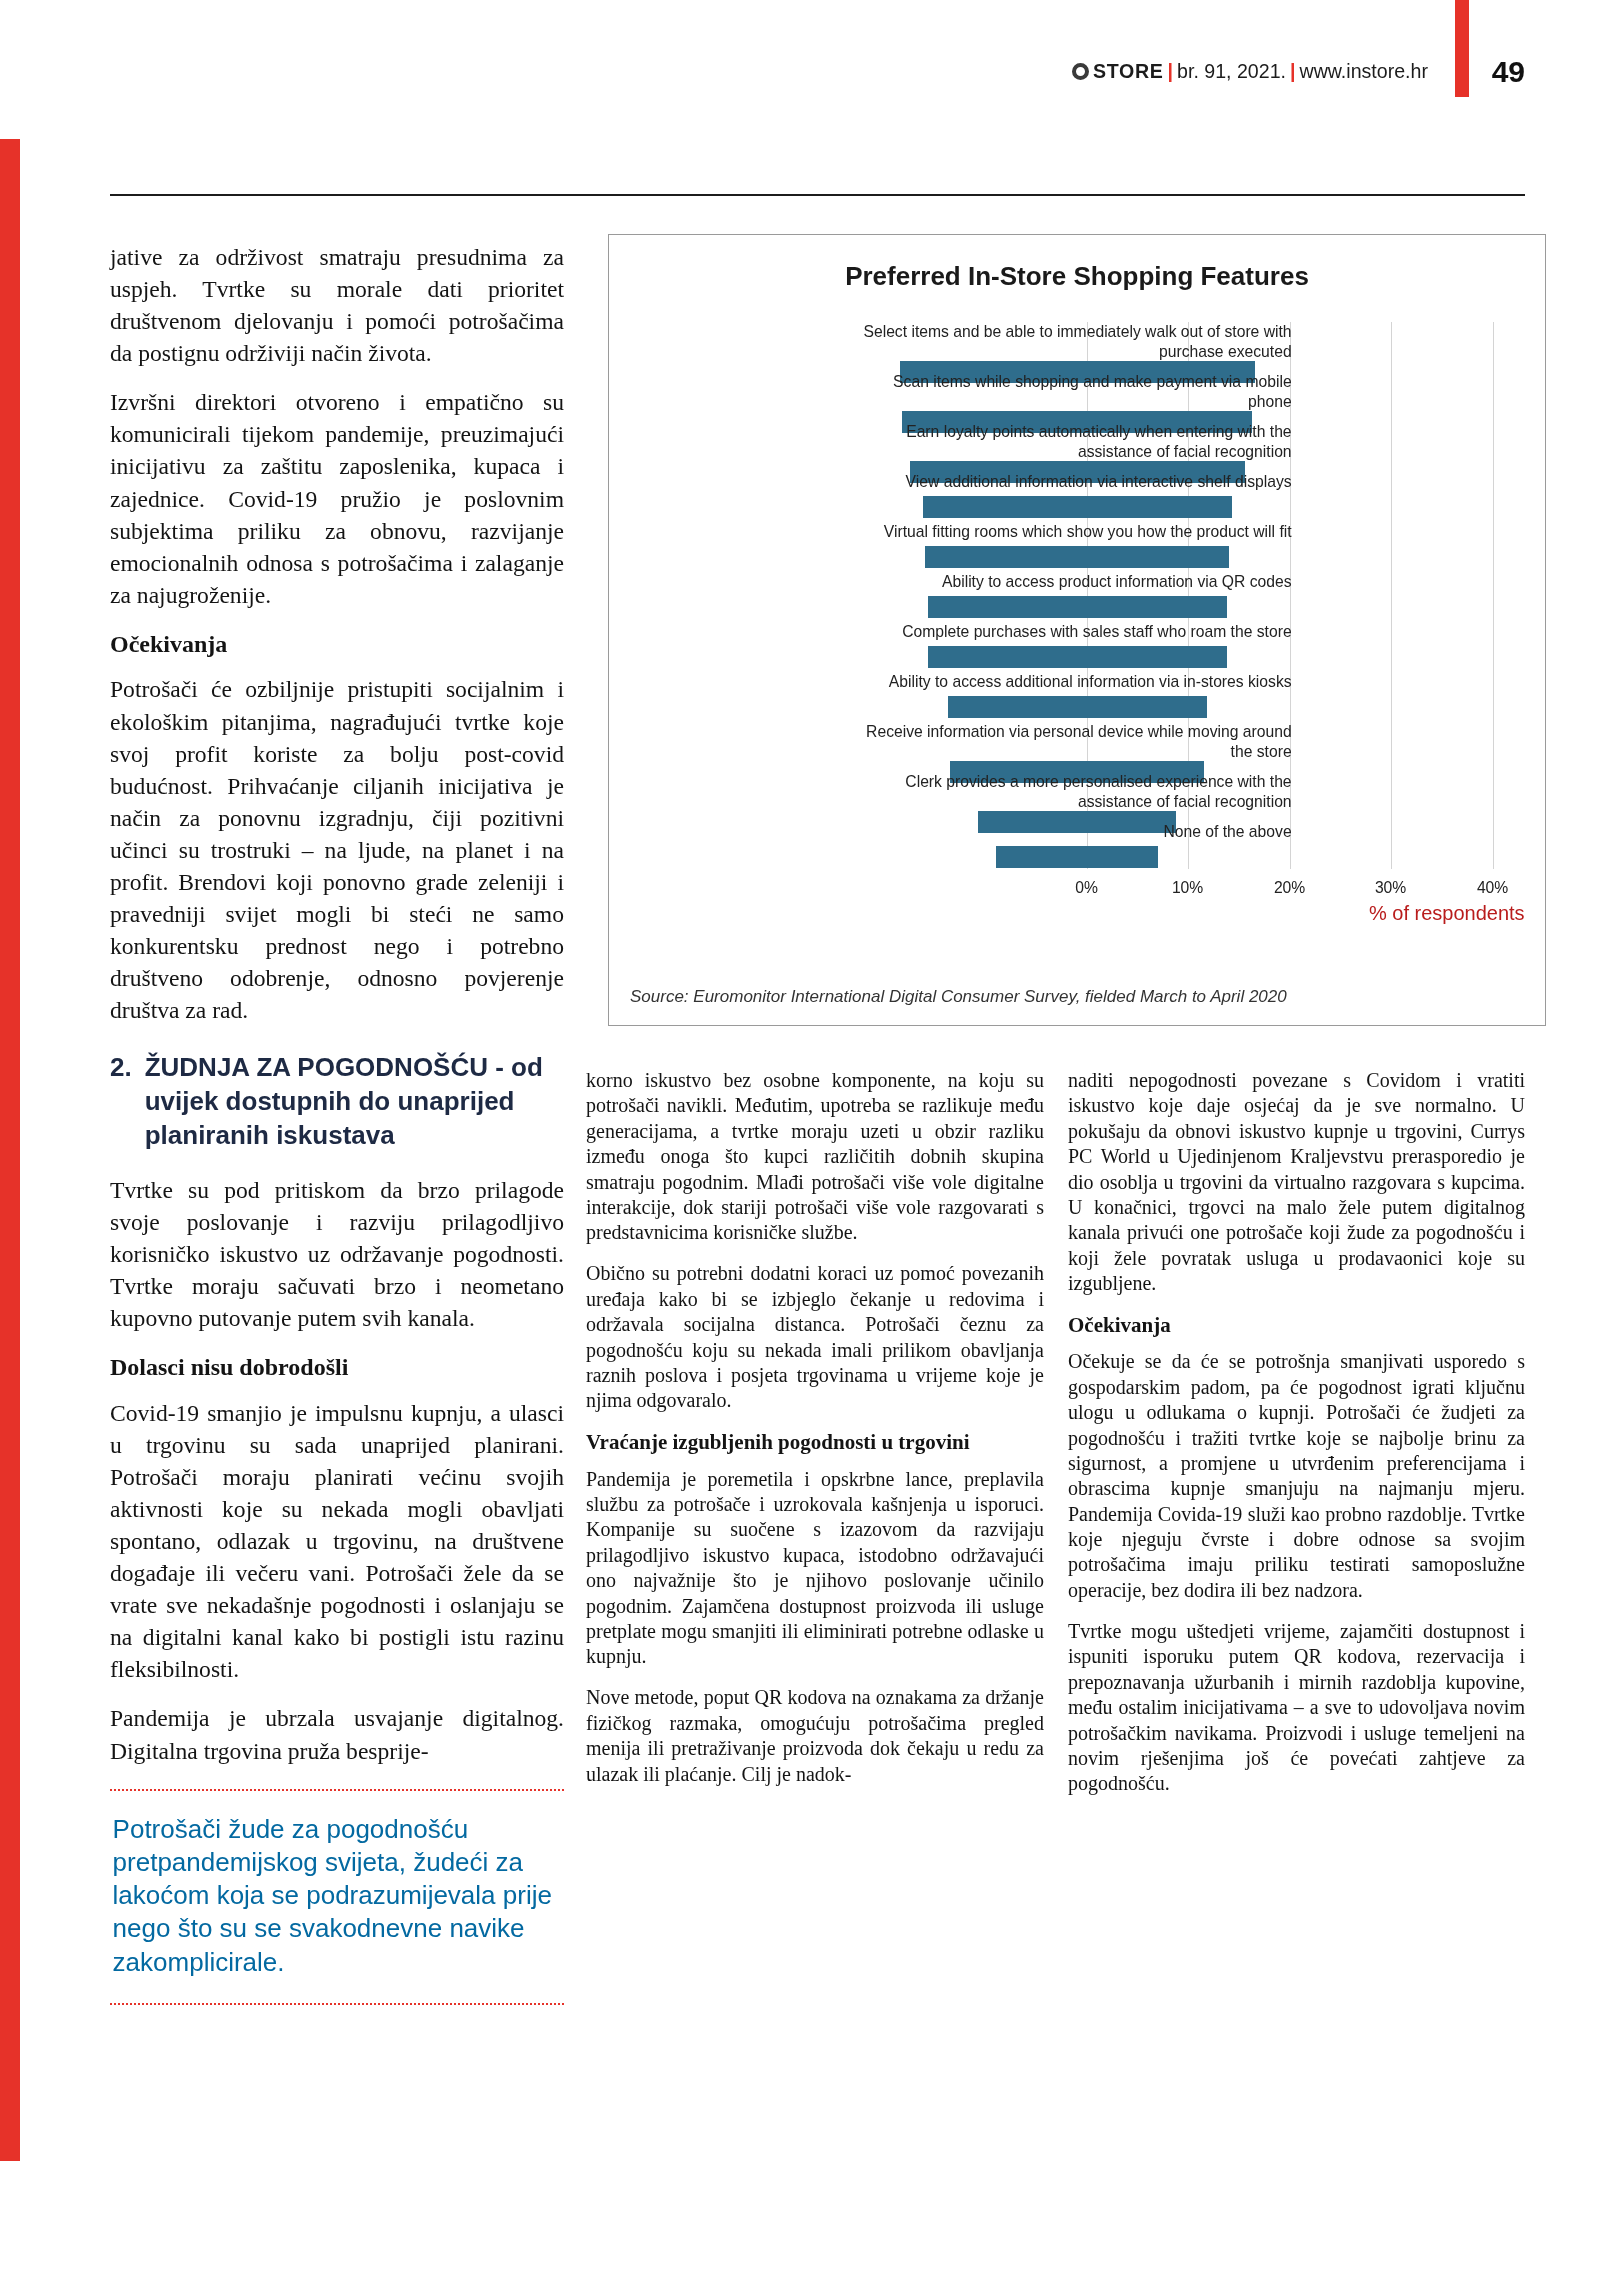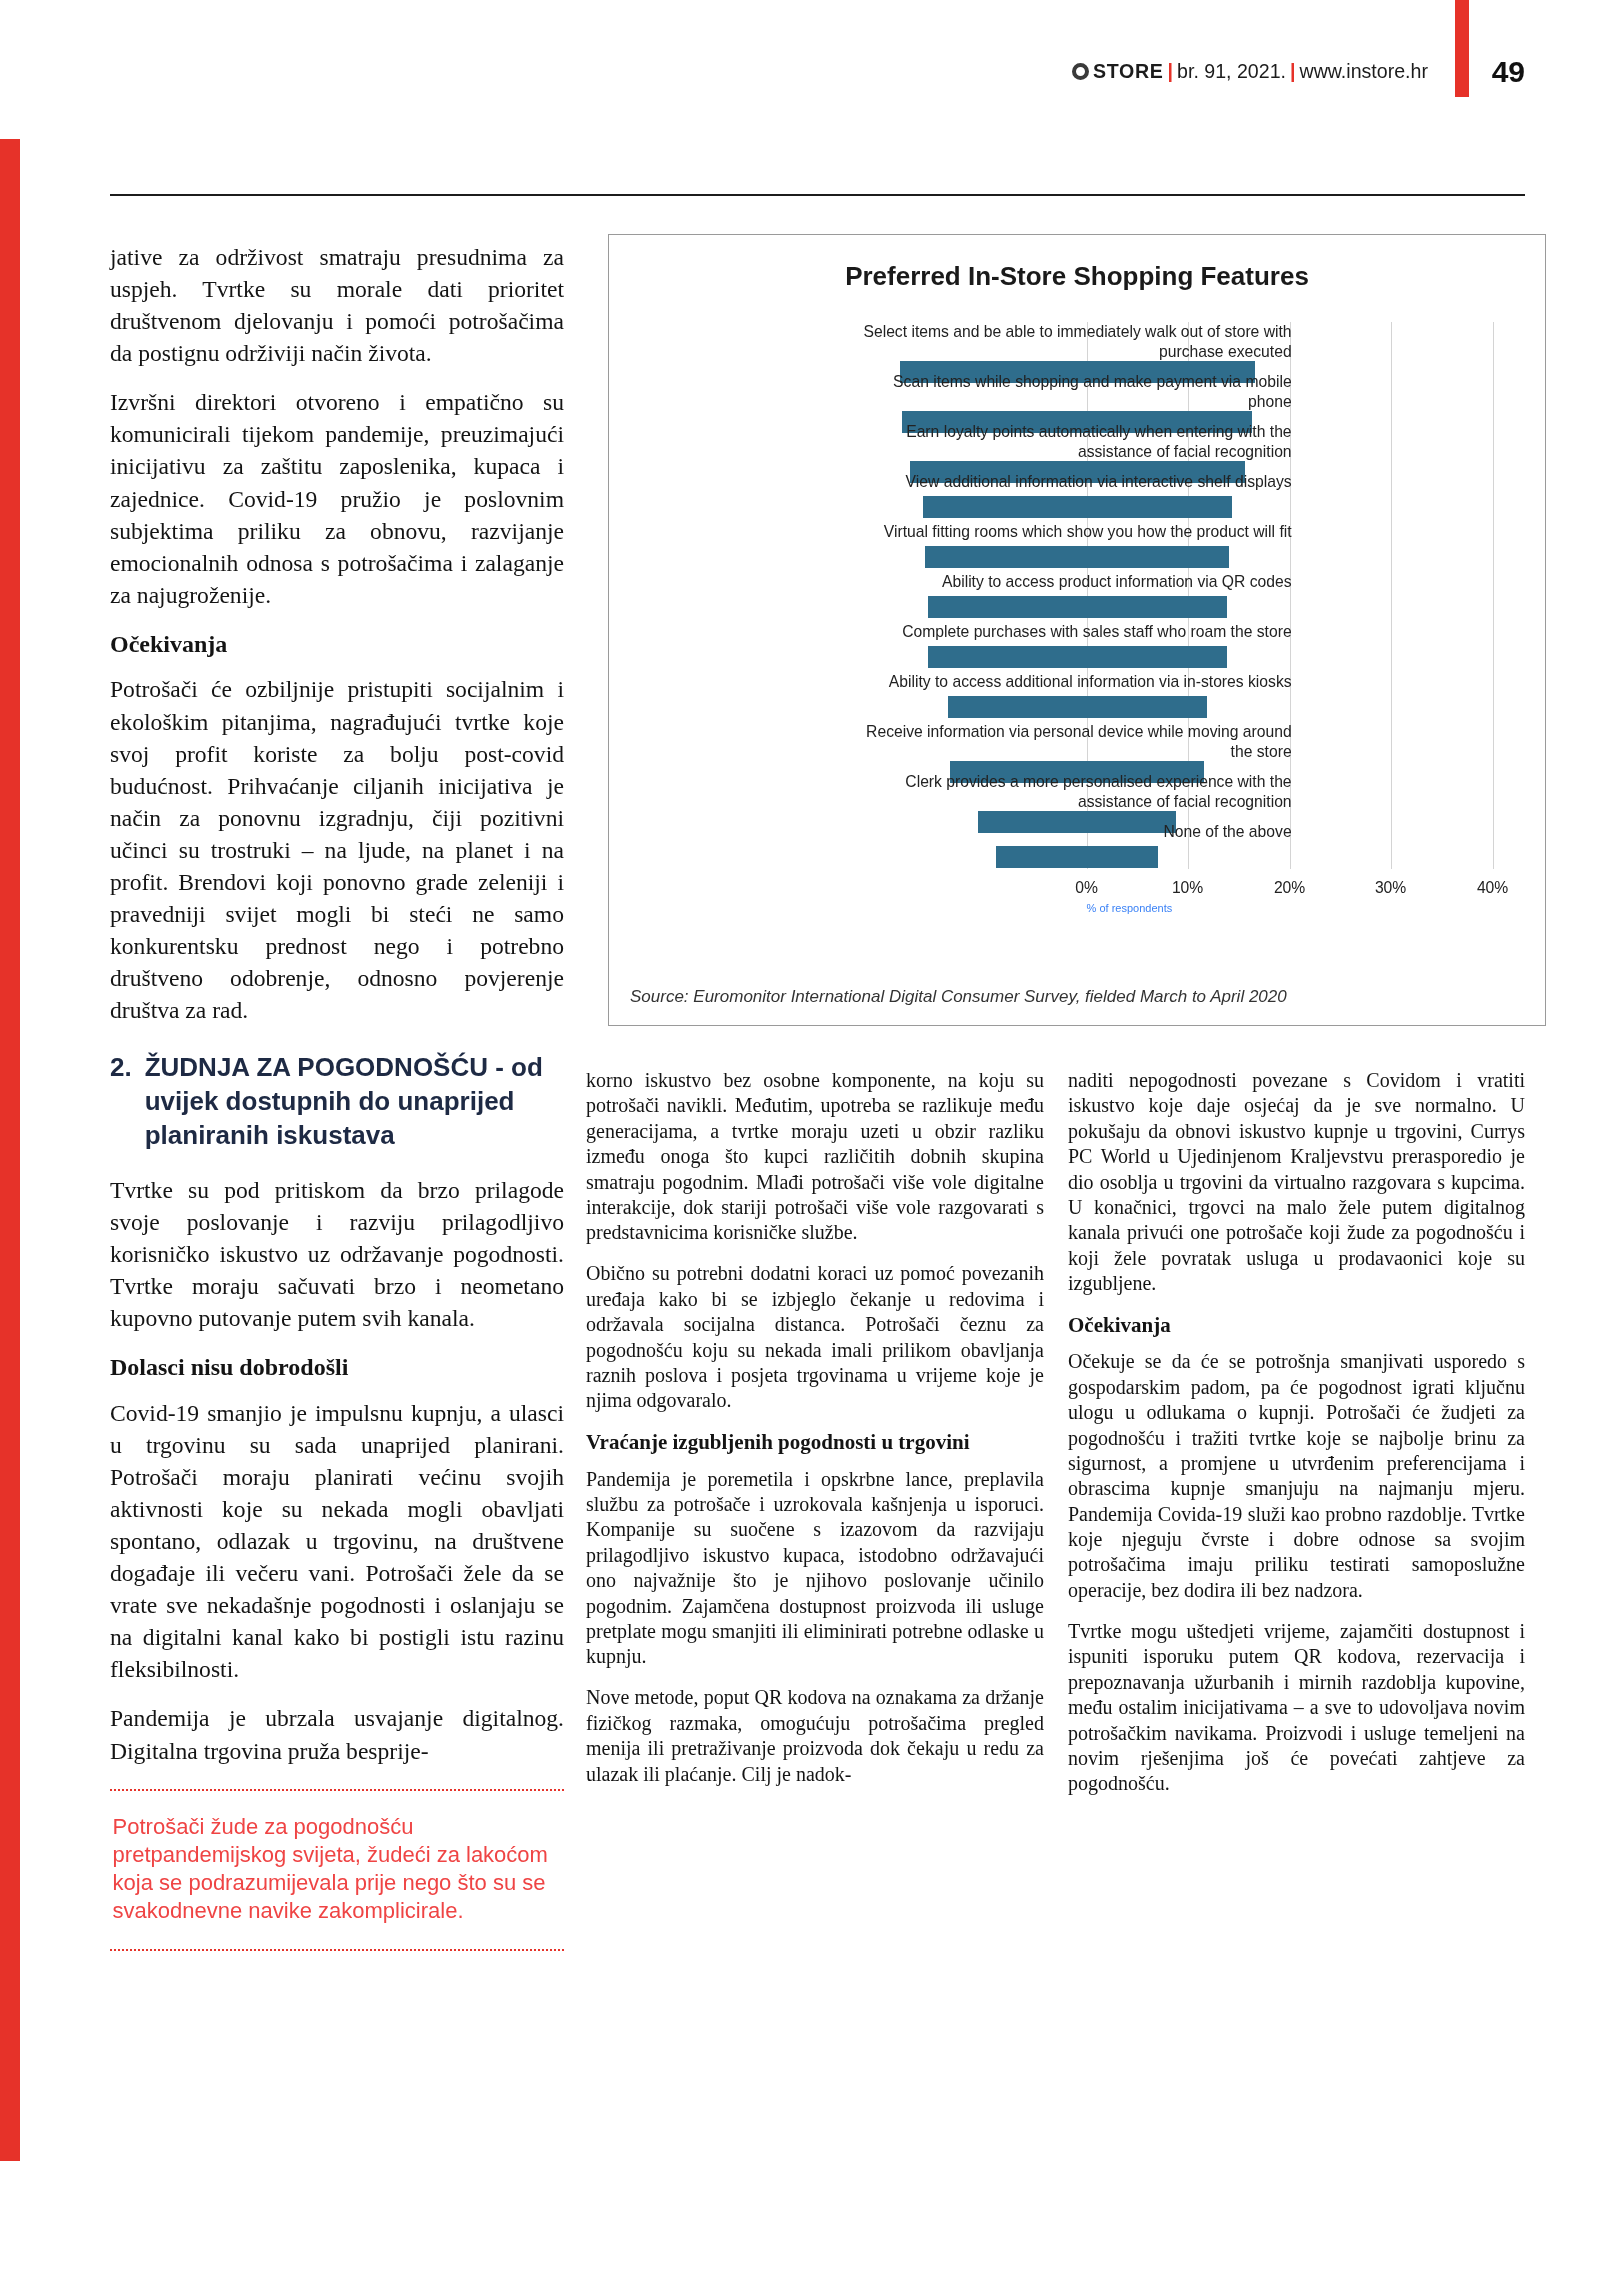--- a/index.html
+++ b/index.html
@@ -31,21 +31,21 @@
   .chart-plot { position:relative; margin:30px 19.6px 0 19.6px; }
   .chart-grid { position:absolute; left:458px; top:0; width:438px; }
   .gridline { position:absolute; top:0; bottom:0; width:1.3px; background:#d4d4d4; }
   .chart-rows { position:relative; }
   .chart-row { display:flex; align-items:center; height:50px;flex-direction:column; }
   .chart-label { width:458px; padding-right:14.4px; box-sizing:border-box; text-align:right; font-size:15.7px; line-height:1.25; color:#222; }
   .chart-track { flex:1; display:flex; align-items:center; height:50px; }
   .chart-bar { height:22px; }
   .chart-axis { position:relative; margin-left:458px; width:438px; height:26px; }
   .tick { position:absolute; top:6.5px; transform:translateX(-50%); font-size:15.7px; color:#222; }
-  .chart-xlabel { margin:3.9px 0 0 458px; width:438px; text-align:left; font-size:11px; color:#3b82f6; }
+  .chart-xlabel { margin:3.9px 0 0 458px; width:438px; text-align:right; font-size:20px; color:#b91c1c; }
   .chart-source { position:absolute; left:21px; bottom:18.3px; font-size:17px; font-style:italic; color:#333;margin-top:20px; }
 
   
   .col { position:absolute; text-align:justify; }
   .col1 { left:110px; top:241px; width:454px; font-size:23.6px; line-height:1.36; }
   .col2 { left:586px; top:1068px; width:458px; font-size:20px; line-height:1.27; }
   .col3 { left:1068px; top:1068px; width:457px; font-size:20px; line-height:1.27; }
   .col p { margin:0 0 17px 0; }
   .col2 p, .col3 p { margin:0 0 15.7px 0; }
   .sub-h { font-weight:bold; margin:6.5px 0 13px 0; text-align:left; }
@@ -53,22 +53,22 @@
   .col2 .sub-h, .col3 .sub-h { font-size:21px; margin:3.9px 0 10.5px 0; }
   .section-head {
     display:flex; gap:13px; margin:25px 0 21px 0; text-align:left;
     font-family:"Liberation Sans", sans-serif; font-size:26px; line-height:1.3;
     font-weight:bold; color:#1e2a44;
   }
   .section-head .num { flex:0 0 auto; }
   .pull-quote {
     margin-top:22px; padding:22px 2.6px 23.6px 2.6px; text-align:left;
     border-top:2.6px dotted #e63229; border-bottom:2.6px dotted #e63229;
-    font-family:"Liberation Sans", sans-serif; font-size:22px; line-height:1.28;
-    color:#ef4444;
+    font-family:"Liberation Sans", sans-serif; font-size:26px; line-height:1.28;
+    color:#0369a1;
   }
 </style>
 </head>
 <body>
 
 <div class="page">
 
   <div class="left-accent"></div>
   <div class="header-rule"></div>
   <div class="header-accent"></div>

